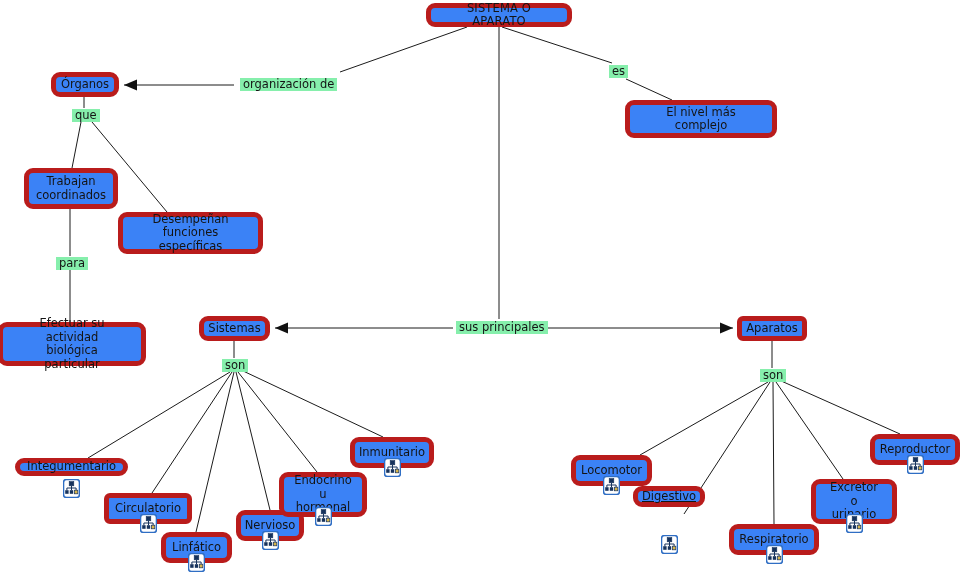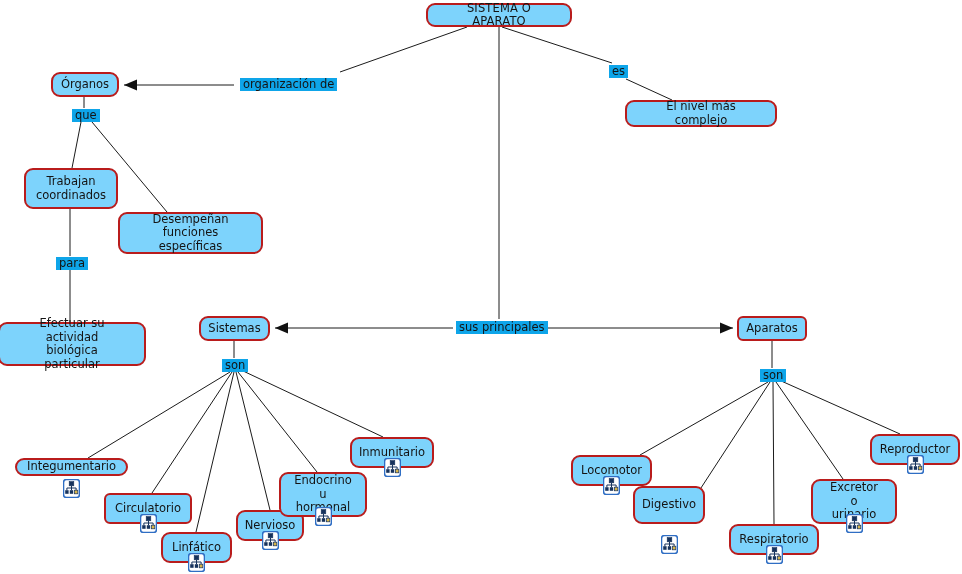--- a/index.html
+++ b/index.html
@@ -22,22 +22,22 @@
     position: absolute;
     left: 0;
     top: 0;
     width: 962px;
     height: 574px;
     pointer-events: none;
   }
   .node {
     position: absolute;
     box-sizing: border-box;
-    background: #7dd3fc;
-    border: 2px solid #b91c1c;
+    background: #3b82f6;
+    border: 5px solid #b91c1c;
     border-radius: 9px;
     color: #141414;
     font-size: 11.5px;
     line-height: 13.5px;
     text-align: center;
     display: flex;
     align-items: center;
     justify-content: center;
     padding: 2px 20px;
     white-space: pre-line;
@@ -45,21 +45,21 @@
   }
   .node.root {
     font-size: 11.5px;
     letter-spacing: 0.15px;
   }
   .edge-label {
     position: absolute;
     font-size: 11.5px;
     line-height: 13px;
     color: #141414;
-    background: #0ea5e9;
+    background: #86efac;
     padding: 0 3px;
     white-space: nowrap;
     z-index: 2;
   }
   .node-icon {
     position: absolute;
     width: 17px;
     height: 19px;
     z-index: 5;
   }
@@ -94,21 +94,21 @@
       <line x1="241" y1="370" x2="383" y2="437" stroke="#1b1b1b" stroke-width="1"></line>
       <line x1="772" y1="341" x2="772" y2="368" stroke="#1b1b1b" stroke-width="1"></line>
       <line x1="768" y1="382" x2="640" y2="455" stroke="#1b1b1b" stroke-width="1"></line>
       <line x1="770" y1="382" x2="684" y2="514" stroke="#1b1b1b" stroke-width="1"></line>
       <line x1="773" y1="382" x2="774" y2="524" stroke="#1b1b1b" stroke-width="1"></line>
       <line x1="776" y1="382" x2="843" y2="479" stroke="#1b1b1b" stroke-width="1"></line>
       <line x1="779" y1="380" x2="900" y2="434" stroke="#1b1b1b" stroke-width="1"></line>
     </svg>
 <div class="node root" style="left: 426px; top: 3px; width: 146px; height: 24px;"><span>SISTEMA O APARATO</span></div>
     <div class="node" style="left: 51px; top: 72px; width: 68px; height: 25px;"><span>Órganos</span></div>
-    <div class="node" style="left: 625px; top: 100px; width: 152px; height: 27px;"><span>El nivel más complejo</span></div>
+    <div class="node" style="left: 625px; top: 100px; width: 152px; height: 38px;"><span>El nivel más complejo</span></div>
     <div class="node" style="left: 24px; top: 168px; width: 94px; height: 41px;"><span>Trabajan
 coordinados</span></div>
     <div class="node" style="left: 118px; top: 212px; width: 145px; height: 42px; justify-content: flex-end;"><span>Desempeñan
 funciones específicas</span></div>
     <div class="node" style="left: -2px; top: 322px; width: 148px; height: 44px;"><span>Efectuar su actividad
 biológica particular</span></div>
     <div class="node" style="left: 199px; top: 316px; width: 71px; height: 25px;"><span>Sistemas</span></div>
     <div class="node" style="left: 737px; top: 316px; width: 70px; height: 25px; border-radius: 6px;"><span>Aparatos</span></div>
     <div class="node" style="left: 15px; top: 458px; width: 113px; height: 18px;"><span>Integumentario</span></div>
     <div class="node-icon" style="left: 63px; top: 479px;">
@@ -181,21 +181,21 @@
     <div class="node-icon" style="left: 603px; top: 476px;">
       <svg width="17" height="19" viewBox="0 0 17 19">
         <rect x="0.5" y="0.5" width="16" height="18" rx="3" ry="3" fill="#ffffff" stroke="#2f6ec4" stroke-width="1.6"></rect>
         <rect x="6.2" y="2.6" width="4.6" height="4.2" fill="#16325c" stroke="#16325c" stroke-width="0.6"></rect>
         <path d="M8.5 6.8 L8.5 9.0 M3.9 9.0 L13.1 9.0 M3.9 9.0 L3.9 11.2 M8.5 9.0 L8.5 11.2 M13.1 9.0 L13.1 11.2" stroke="#16325c" stroke-width="1" fill="none"></path>
         <rect x="2.2" y="11.2" width="3.4" height="3.6" fill="#16325c"></rect>
         <rect x="6.8" y="11.2" width="3.4" height="3.6" fill="#16325c"></rect>
         <rect x="11.4" y="11.2" width="3.4" height="3.6" fill="#d7b64a" stroke="#16325c" stroke-width="0.7"></rect>
       </svg>
     </div>
-    <div class="node" style="left: 633px; top: 486px; width: 72px; height: 38px;"><span>Digestivo</span></div>
+    <div class="node" style="left: 633px; top: 486px; width: 72px; height: 21px; text-decoration: underline;"><span>Digestivo</span></div>
     <div class="node-icon" style="left: 660.5px; top: 535px;">
       <svg width="17" height="19" viewBox="0 0 17 19">
         <rect x="0.5" y="0.5" width="16" height="18" rx="3" ry="3" fill="#ffffff" stroke="#2f6ec4" stroke-width="1.6"></rect>
         <rect x="6.2" y="2.6" width="4.6" height="4.2" fill="#16325c" stroke="#16325c" stroke-width="0.6"></rect>
         <path d="M8.5 6.8 L8.5 9.0 M3.9 9.0 L13.1 9.0 M3.9 9.0 L3.9 11.2 M8.5 9.0 L8.5 11.2 M13.1 9.0 L13.1 11.2" stroke="#16325c" stroke-width="1" fill="none"></path>
         <rect x="2.2" y="11.2" width="3.4" height="3.6" fill="#16325c"></rect>
         <rect x="6.8" y="11.2" width="3.4" height="3.6" fill="#16325c"></rect>
         <rect x="11.4" y="11.2" width="3.4" height="3.6" fill="#d7b64a" stroke="#16325c" stroke-width="0.7"></rect>
       </svg>
     </div>

